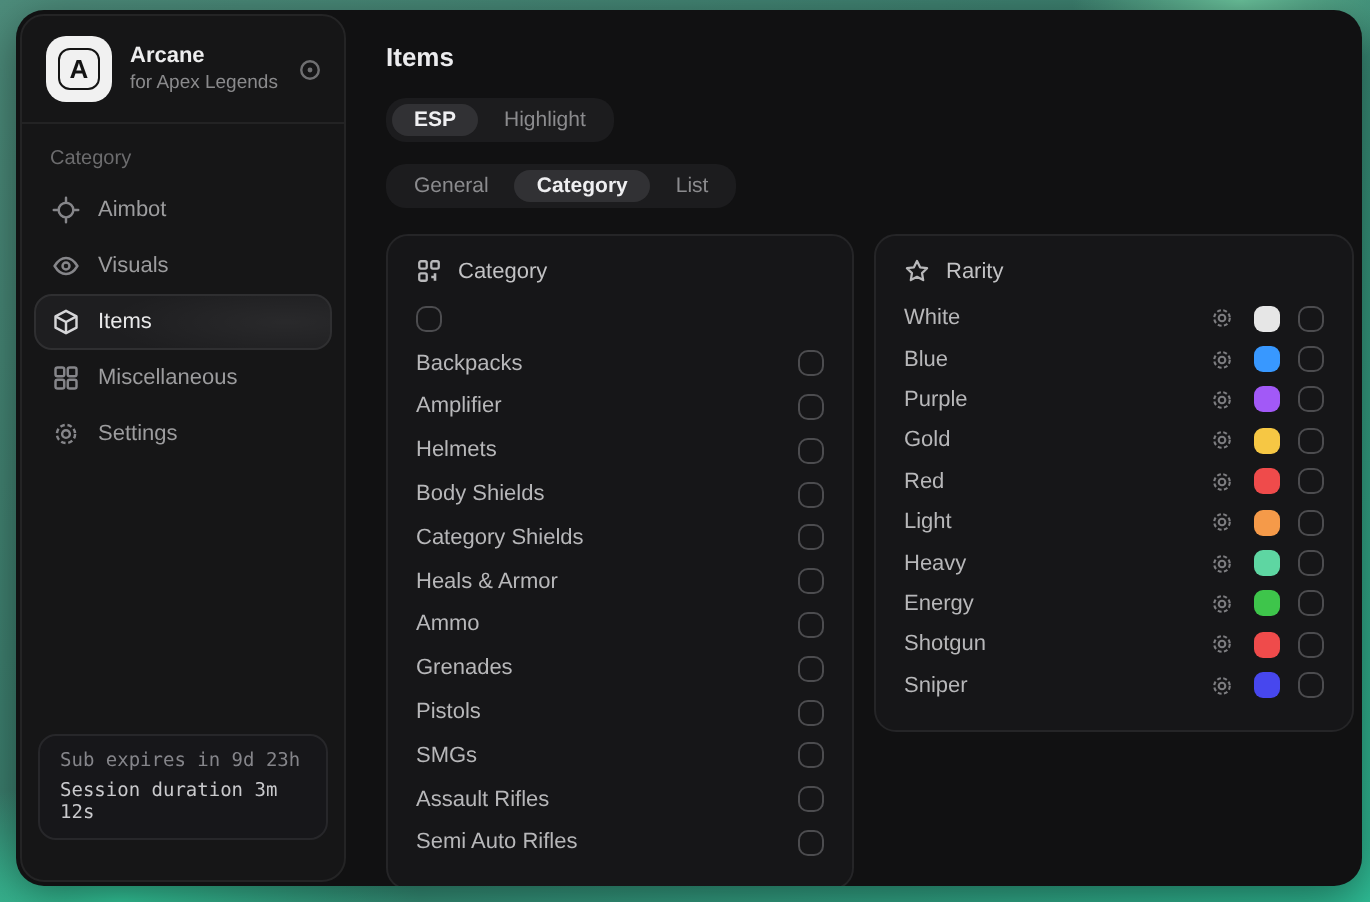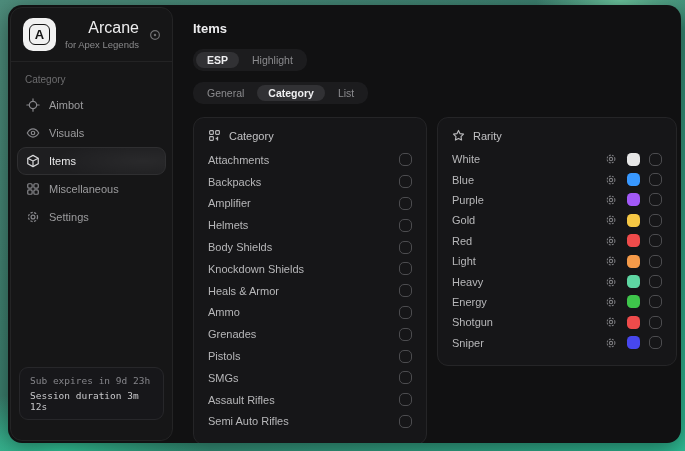--- a/index.html
+++ b/index.html
@@ -32,21 +32,21 @@
   .logo {
     width: 33px; height: 33px; background: #f1f1f1; border-radius: 10px;
     display: flex; align-items: center; justify-content: center; flex-shrink: 0;
   }
   .logo-inner {
     width: 21px; height: 21px; border: 1.6px solid #141414; border-radius: 6px;
     display: flex; align-items: center; justify-content: center;
     font-weight: bold; font-size: 13px; color: #141414;
   }
   .sb-title-box { flex: 1; min-width: 0; }
-  .sb-title { font-size: 16px; font-weight: normal; color: #ededee; text-align: right; }
+  .sb-title { font-size: 11px; font-weight: bold; color: #ededee; }
   .sb-subtitle { font-size: 9.5px; color: #8a8a8c; margin-top: 2px; }
   .sb-gear { color: #6f6f71; width: 14px; height: 14px; cursor: pointer; }
   .sb-gear svg { width: 14px; height: 14px; }
 
   .sb-section-label { font-size: 10px; color: #6c6c6e; margin: 12px 14px 6px; }
 
   .sb-item {
     display: flex; align-items: center; gap: 9px;
     height: 28px; margin: 0 6px; padding: 0 8px;
     border: 1px solid transparent; border-radius: 9px;
@@ -251,41 +251,40 @@
           <span class="icn">
             <svg viewBox="0 0 16 16">
                 <use href="#qr-icon"></use>
               </svg>
           </span>
           <span>Category</span>
         </div>
         <div>
 
         <div class="cat-row">
-              <span class="row-label">Attachments</span>
               <span class="checkbox"></span>
             </div>
             <div class="cat-row">
               <span class="row-label">Backpacks</span>
               <span class="checkbox"></span>
             </div>
             <div class="cat-row">
               <span class="row-label">Amplifier</span>
               <span class="checkbox"></span>
             </div>
             <div class="cat-row">
               <span class="row-label">Helmets</span>
               <span class="checkbox"></span>
             </div>
             <div class="cat-row">
               <span class="row-label">Body Shields</span>
               <span class="checkbox"></span>
             </div>
             <div class="cat-row">
-              <span class="row-label">Knockdown Shields</span>
+              <span class="row-label">Category Shields</span>
               <span class="checkbox"></span>
             </div>
             <div class="cat-row">
               <span class="row-label">Heals &amp; Armor</span>
               <span class="checkbox"></span>
             </div>
             <div class="cat-row">
               <span class="row-label">Ammo</span>
               <span class="checkbox"></span>
             </div>

